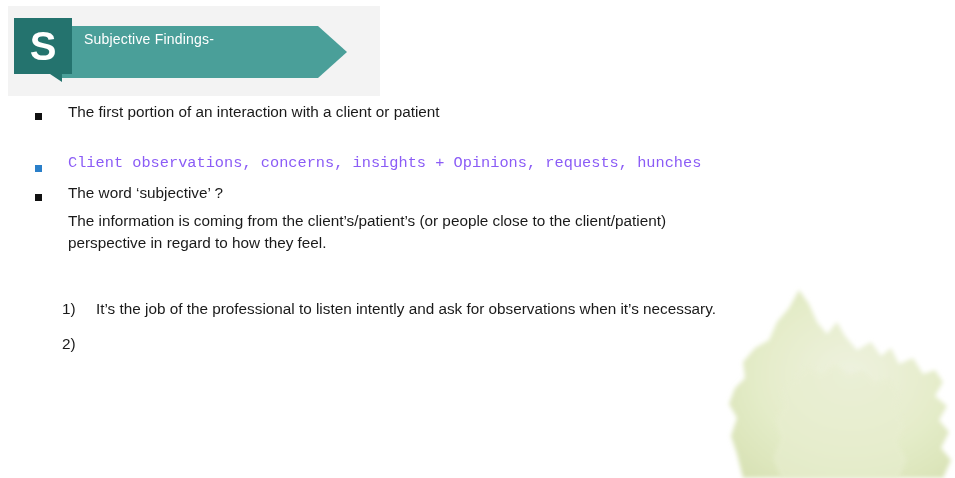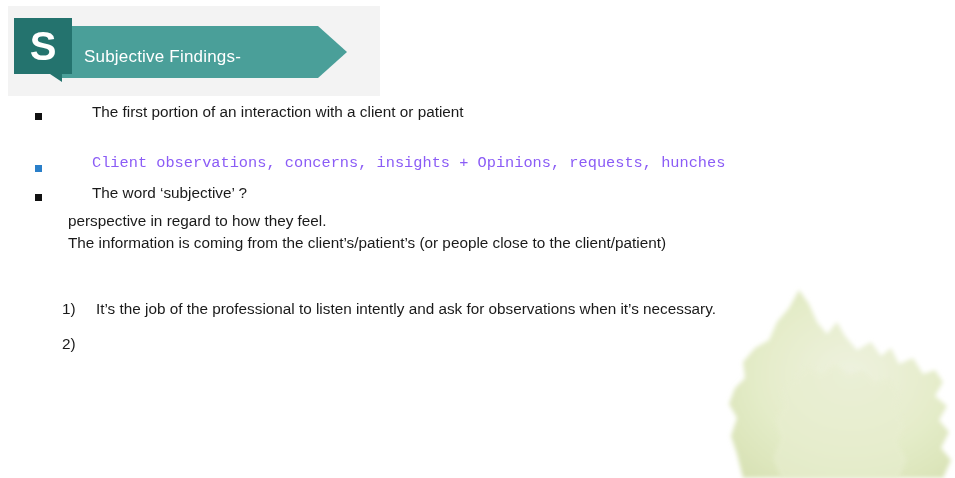--- a/index.html
+++ b/index.html
@@ -57,39 +57,39 @@
     justify-content: center;
     color: #ffffff;
     font-size: 40px;
     font-weight: bold;
     line-height: 1;
     letter-spacing: 0px;
   }
   #banner-title {
     position: absolute;
     left: 84px;
-    top: 34px;
+    top: 18px;
     color: #ffffff;
-    font-size: 17px;
+    font-size: 14px;
     line-height: 1;
     letter-spacing: 0.2px;
     white-space: nowrap;
   }
 
   
   #content {
     position: absolute;
     left: 0;
     top: 104px;
     width: 955px;
   }
 
   .bullet-row {
     position: relative;
-    padding-left: 92px;
+    padding-left: 68px;
     margin: 0 0 0 0;
   }
   .bullet-row .marker {
     position: absolute;
     left: 35px;
     top: 9px;
     width: 7px;
     height: 7px;
     background: #111111;
   }
@@ -200,22 +200,22 @@
     <div class="gap-3"></div>
 
     <div class="bullet-row">
       <span class="marker"></span>
       <div class="line">The word ‘subjective’ ?</div>
     </div>
 
     <div class="gap-3"></div>
 
     <div class="para">
+      <div class="line">The information is coming from the client’s/patient’s (or people close to the client/patient)</div>
       <div class="line">perspective in regard to how they feel.</div>
-      <div class="line">The information is coming from the client’s/patient’s (or people close to the client/patient)</div>
     </div>
 
     <div class="gap-4"></div>
 
 
     <div class="gap-5"></div>
 
     <div class="numbered">
       <span class="num">1)</span><span>It’s the job of the professional to </span><span class="uline">listen intently</span><span> and </span><span class="uline">ask for observations </span><span>when it’s necessary.</span>
     </div>

